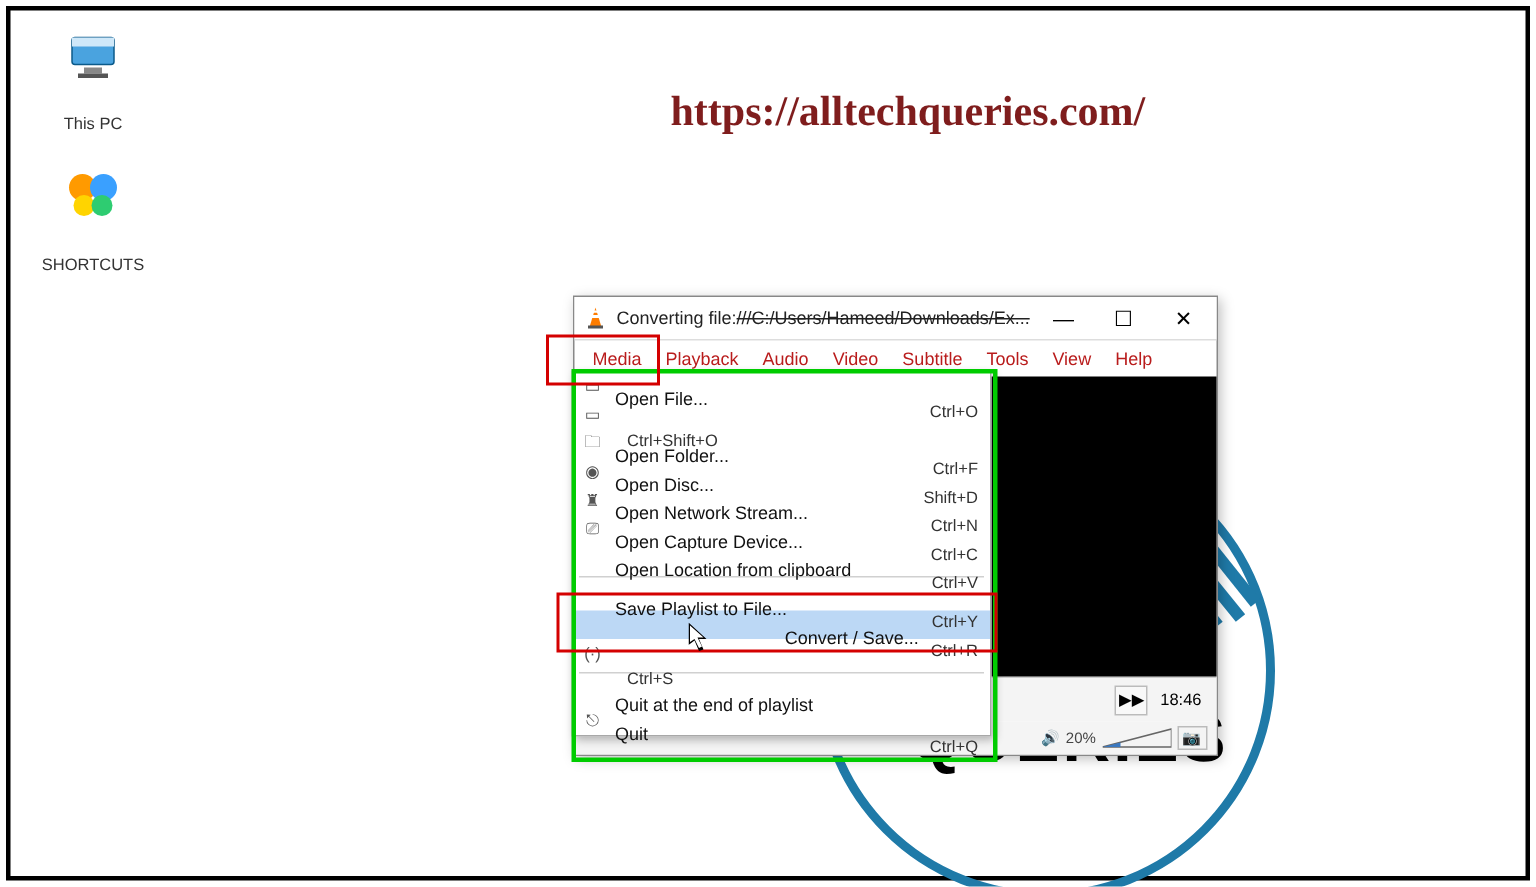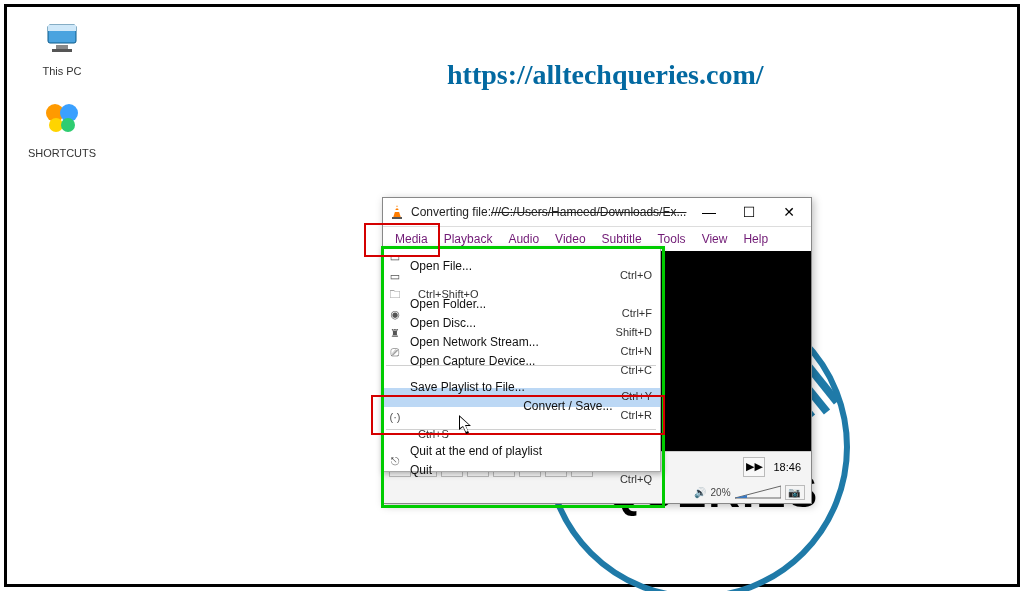--- a/index.html
+++ b/index.html
@@ -33,33 +33,33 @@
     cursor: pointer;
   }
   .desk-icon .glyph {
     width: 40px; height: 40px;
     display: flex; align-items: center; justify-content: center;
   }
   .desk-icon .label {
     font-size: 11px;
     color: #333;
     text-align: right;
-    margin-top: 8px;
+    margin-top: 20px;
     line-height: 1.1;
     max-width: 80px;
     word-break: break-word;
   }
   
   .watermark {
     position: absolute;
     left: 440px; top: 52px;
     font-family: "Times New Roman", serif;
     font-size: 28px;
     font-weight: bold;
-    color: #0369a1;
+    color: #7f1d1d;
   }
   
   .bg-logo {
     position: absolute;
     left: 530px; top: 280px;
     width: 320px; height: 320px;
   }
   
   .vlc-window {
     position: absolute;
@@ -97,21 +97,21 @@
   }
   .menubar {
     display: flex;
     padding: 2px 4px;
     border-top: 1px solid #ddd;
     position: relative;
   }
   .menuitem {
     padding: 3px 8px;
     font-size: 12px;
-    color: #701a75;
+    color: #b91c1c;
     cursor: pointer;
   }
   .video-area {
     height: 200px;
     background: #000;
     position: relative;
   }
   .player-controls {
     display: flex;
     align-items: center;
@@ -286,20 +286,25 @@
           </div>
           <div class="drop-item">
             <span class="di-icon">♜</span>
             <span class="di-label">Open Network Stream...</span>
             <span class="di-short">Ctrl+N</span>
           </div>
           <div class="drop-item">
             <span class="di-icon">⎚</span>
             <span class="di-label">Open Capture Device...</span>
             <span class="di-short">Ctrl+C</span>
+          </div>
+          <div class="drop-item">
+            <span class="di-icon"></span>
+            <span class="di-label">Open Location from clipboard</span>
+            <span class="di-short">Ctrl+V</span>
           </div>
           <div class="drop-sep"></div>
           <div class="drop-item">
             <span class="di-icon"></span>
             <span class="di-label">Save Playlist to File...</span>
             <span class="di-short">Ctrl+Y</span>
           </div>
           <div class="drop-item selected">
             <span class="di-icon"></span>
             <span class="di-label">Convert / Save...</span>

